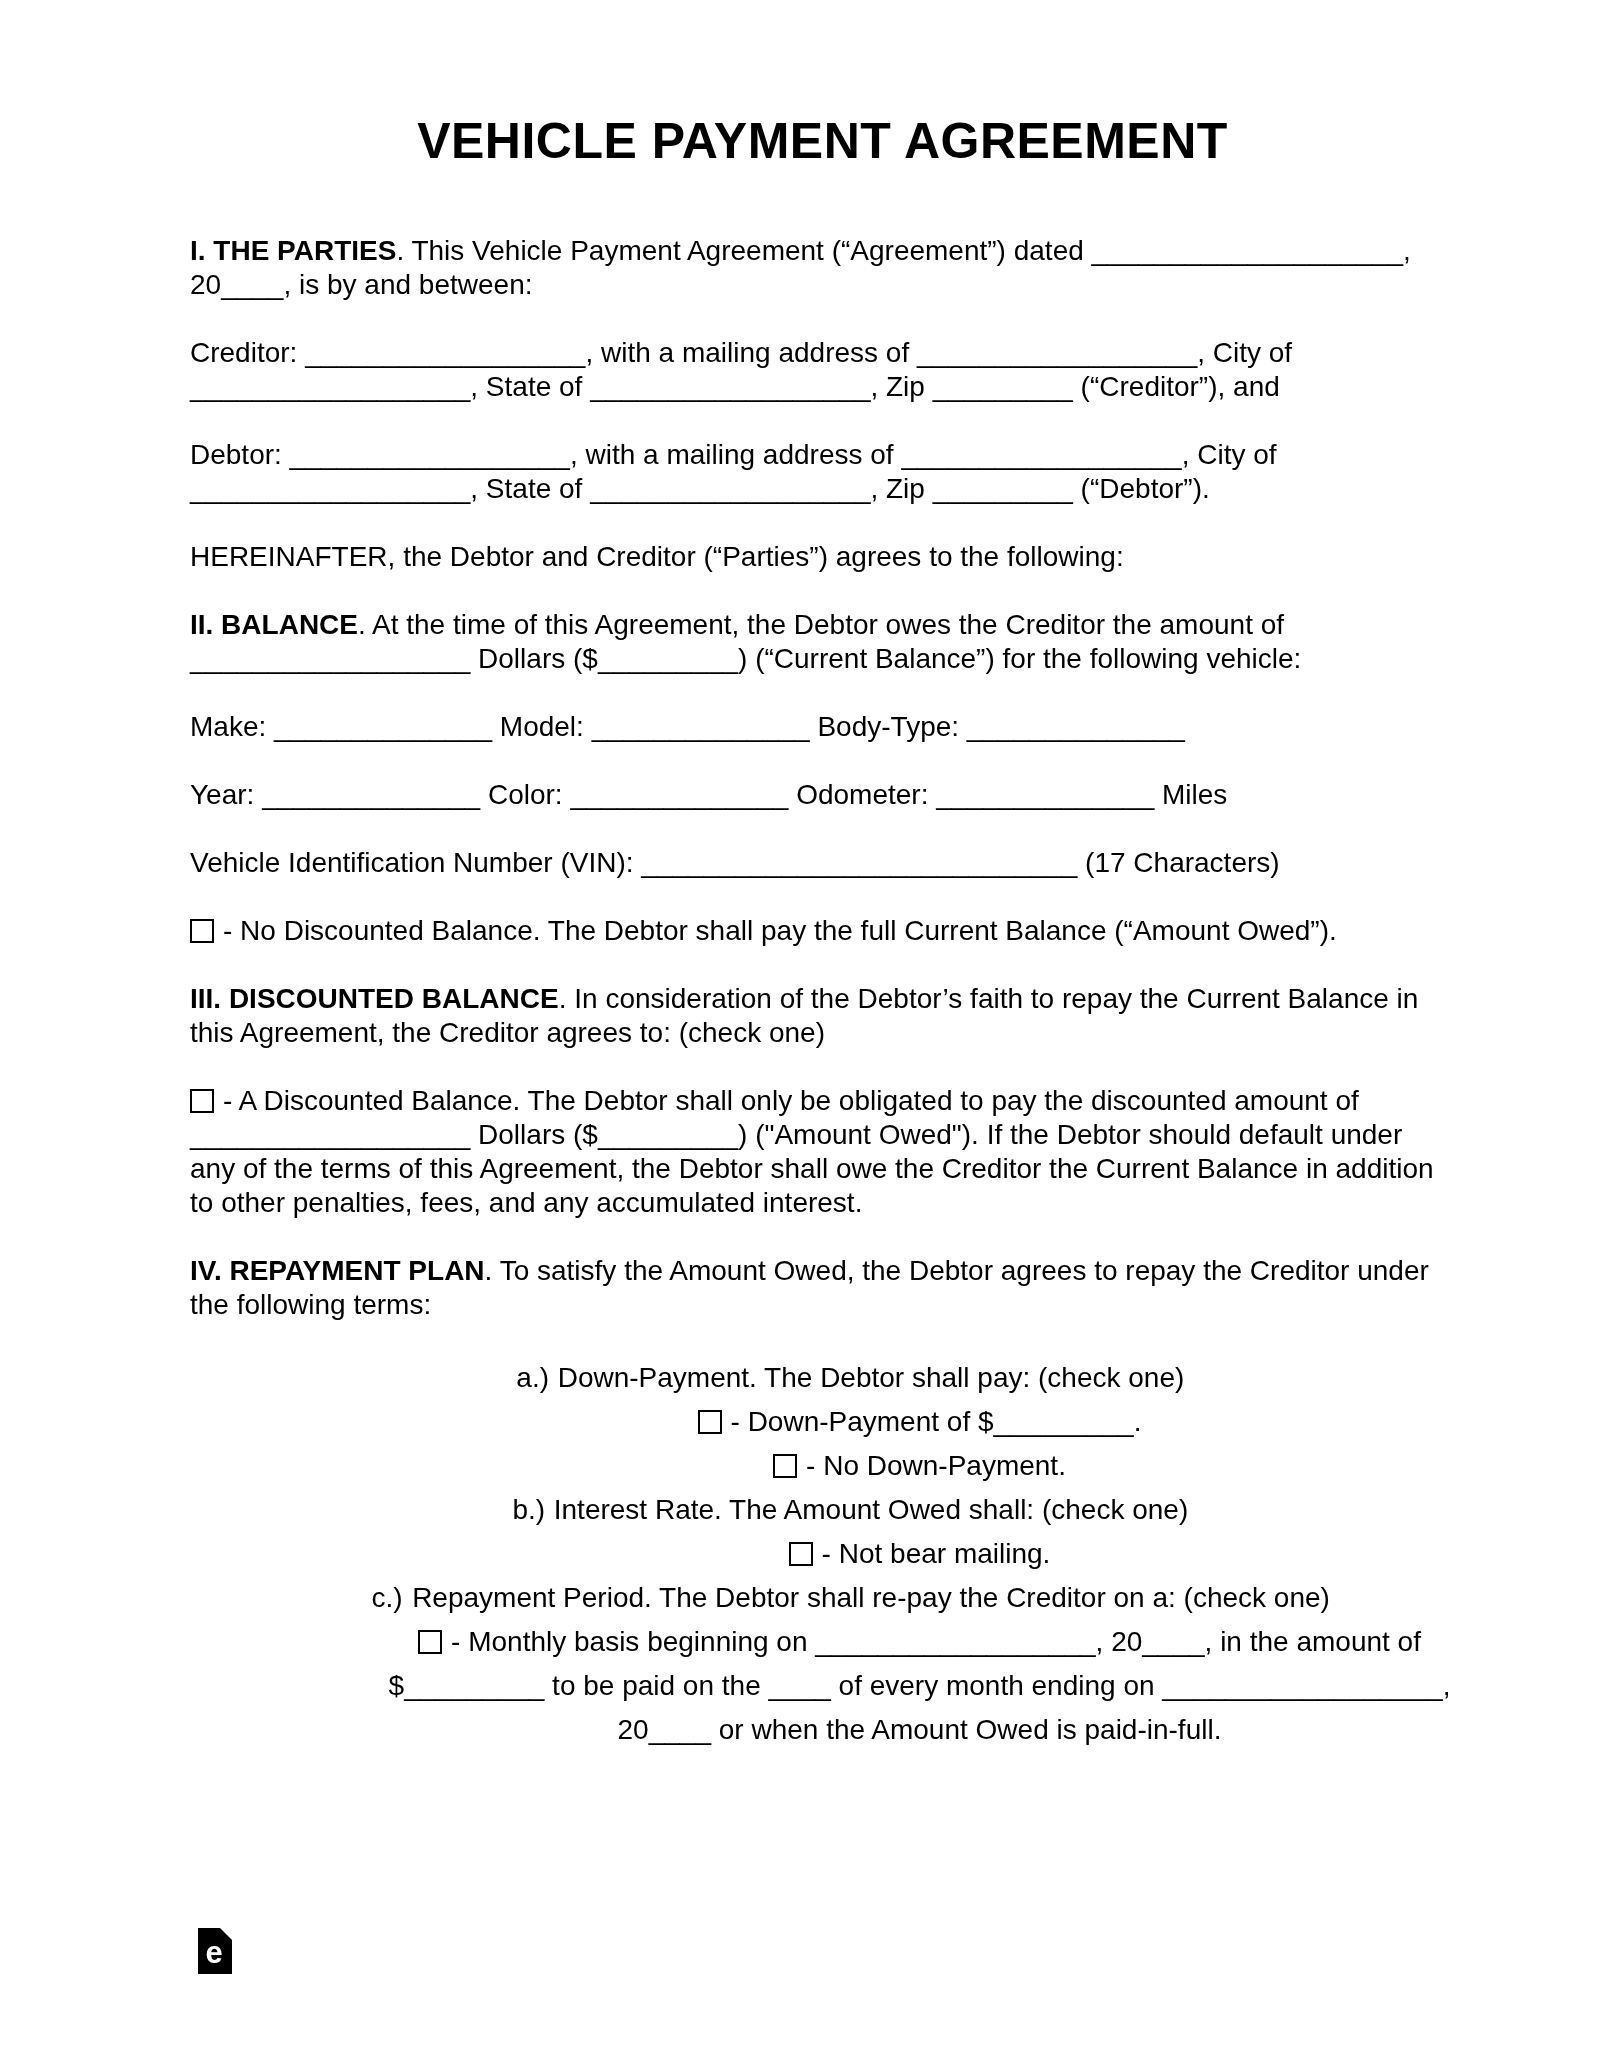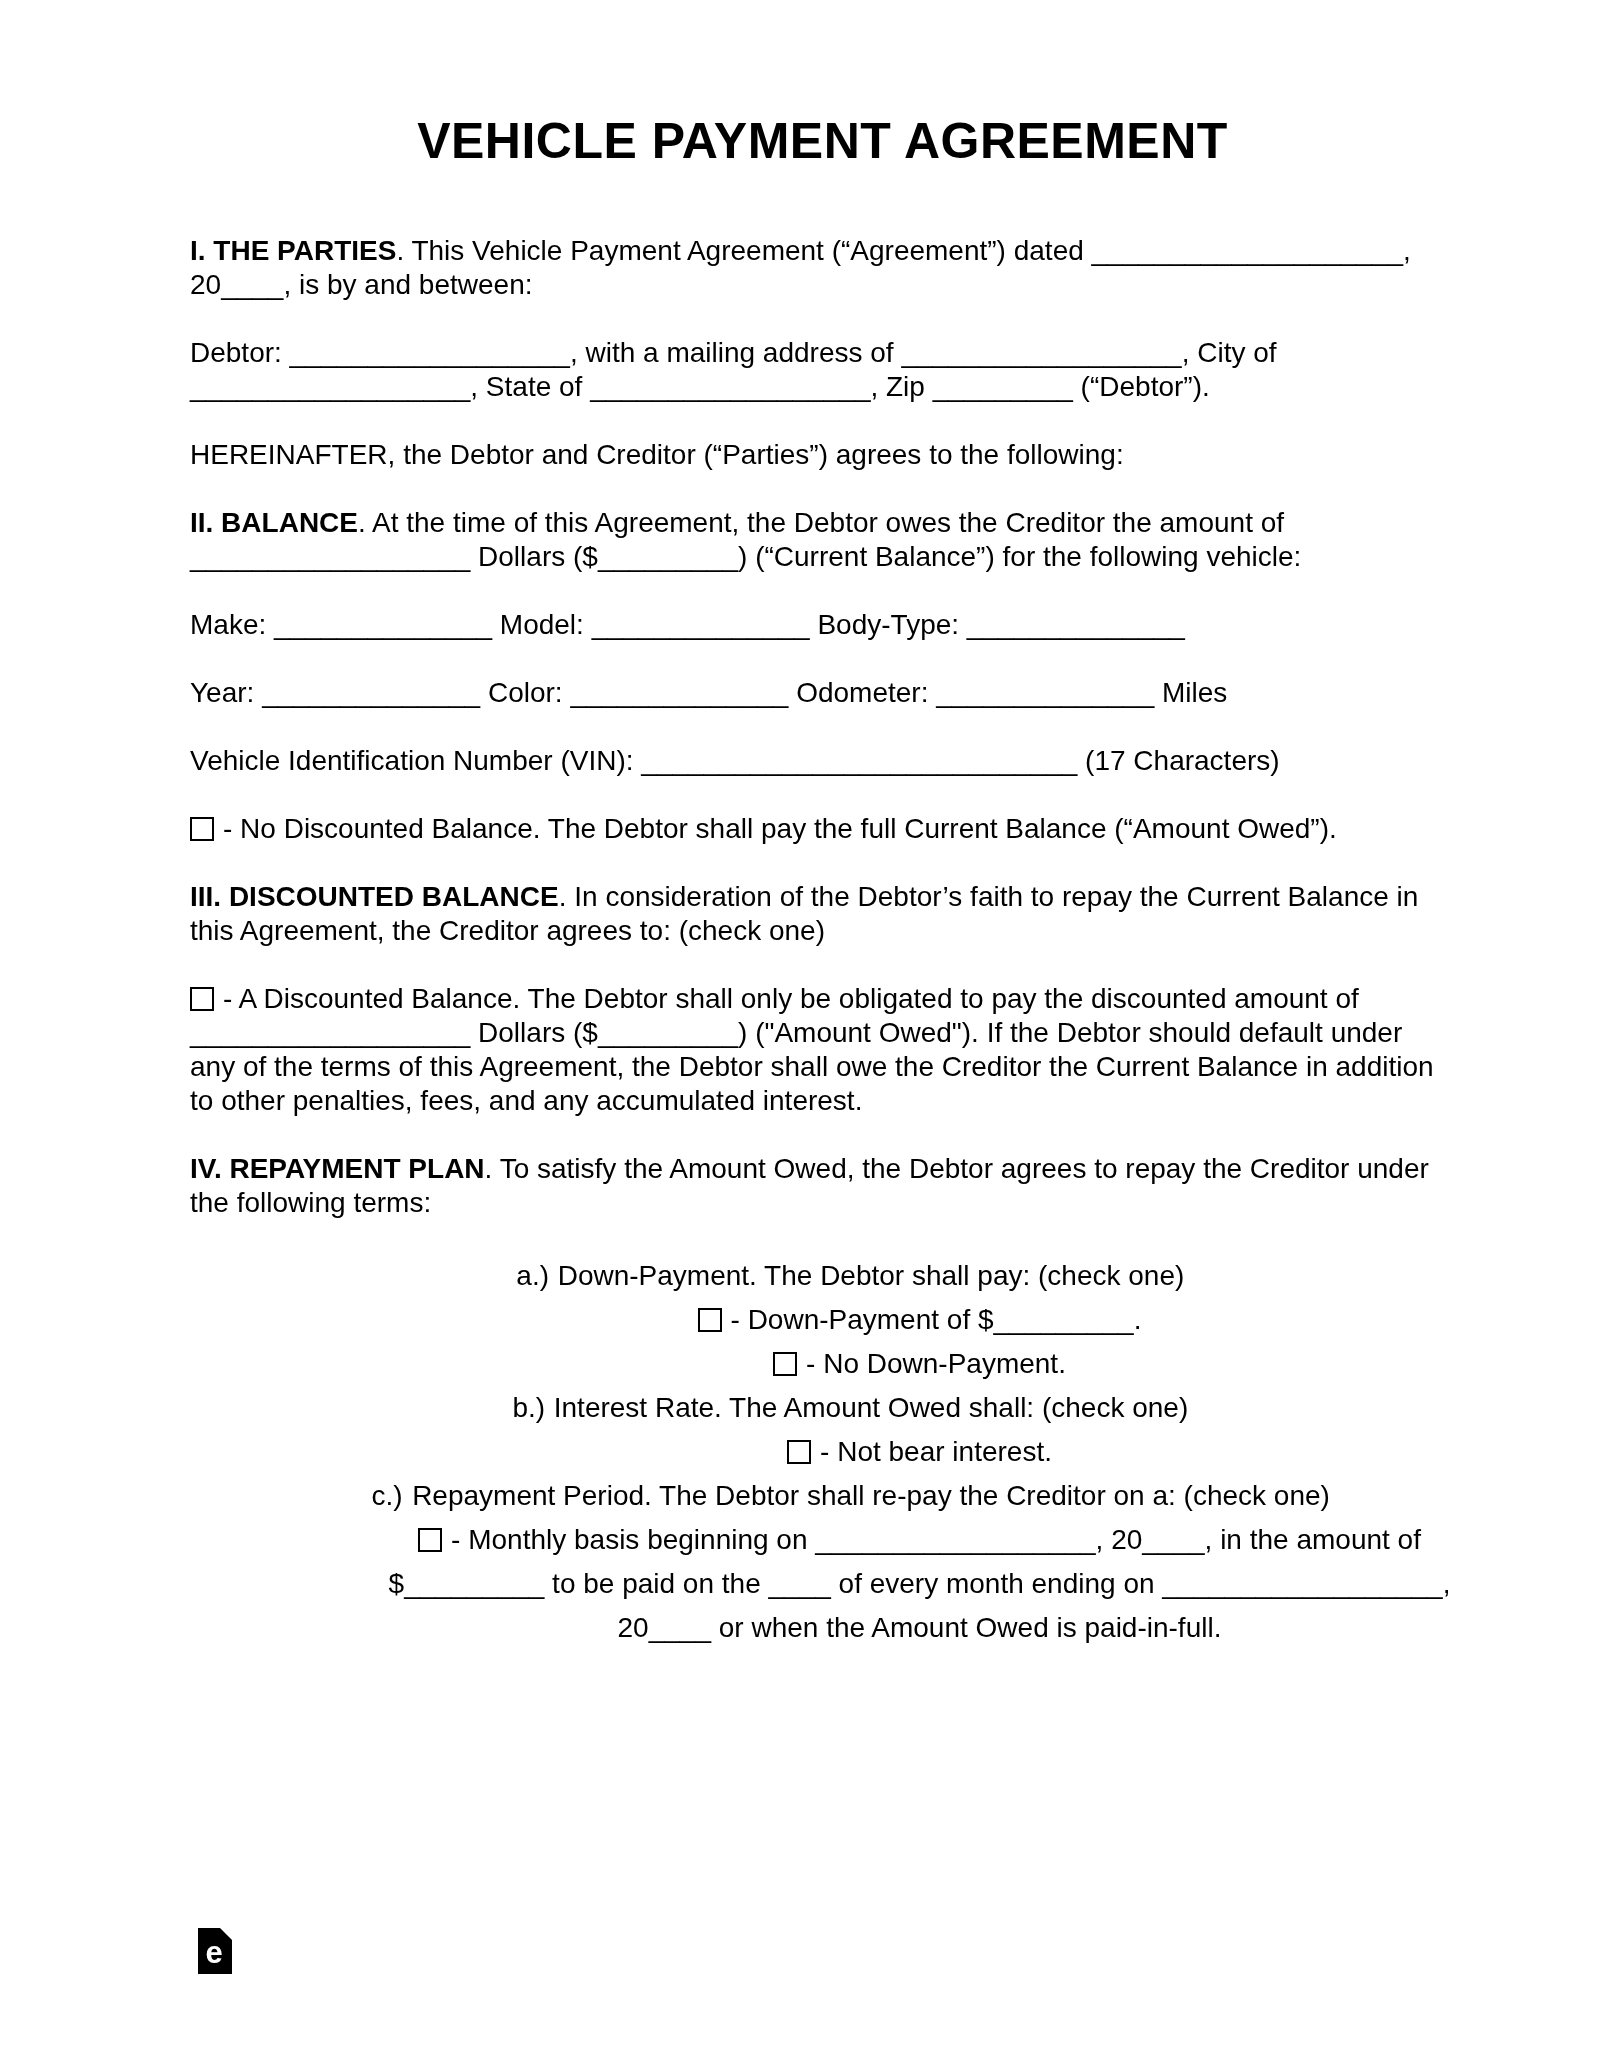--- a/index.html
+++ b/index.html
@@ -60,20 +60,21 @@
 </style>
 </head>
 <body>
 
 <div class="page">
 
   <h1 class="doc-title">VEHICLE PAYMENT AGREEMENT</h1>
 
   <p class="para"><span class="b">I. THE PARTIES</span><span>. This Vehicle Payment Agreement (“Agreement”) dated ____________________, 20____, is by and between:</span></p>
 
+  <p class="para">Creditor: __________________, with a mailing address of __________________, City of __________________, State of __________________, Zip _________ (“Creditor”), and</p>
 
   <p class="para">Debtor: __________________, with a mailing address of __________________, City of __________________, State of __________________, Zip _________ (“Debtor”).</p>
 
   <p class="para">HEREINAFTER, the Debtor and Creditor (“Parties”) agrees to the following:</p>
 
   <p class="para"><span class="b">II. BALANCE</span><span>. At the time of this Agreement, the Debtor owes the Creditor the amount of __________________ Dollars ($_________) (“Current Balance”) for the following vehicle:</span></p>
 
   <p class="para">Make: ______________ Model: ______________ Body-Type: ______________</p>
 
   <p class="para">Year: ______________ Color: ______________ Odometer: ______________ Miles</p>
@@ -88,21 +89,21 @@
 
   <p class="para"><span class="b">IV. REPAYMENT PLAN</span><span>. To satisfy the Amount Owed, the Debtor agrees to repay the Creditor under the following terms:</span></p>
 
   <div class="list">
 
     <div class="list-item"><span class="item-label">a.)</span><span>Down-Payment. The Debtor shall pay: (check one)</span></div>
     <div class="option-row"><span class="checkbox"></span><span>- Down-Payment of $_________.</span></div>
     <div class="option-row"><span class="checkbox"></span><span>- No Down-Payment.</span></div>
 
     <div class="list-item"><span class="item-label">b.)</span><span>Interest Rate. The Amount Owed shall: (check one)</span></div>
-    <div class="option-row"><span class="checkbox"></span><span>- Not bear interest.</span></div>
+    <div class="option-row"><span class="checkbox"></span><span>- Not bear mailing.</span></div>
 
     <div class="list-item"><span class="item-label">c.)</span><span>Repayment Period. The Debtor shall re-pay the Creditor on a: (check one)</span></div>
     <div class="option-row"><span class="checkbox"></span><span>- Monthly basis beginning on __________________, 20____, in the amount of $_________ to be paid on the ____ of every month ending on __________________, 20____ or when the Amount Owed is paid-in-full.</span></div>
 
   </div>
 
   <svg class="footer-logo" viewBox="0 0 34 46" xmlns="http://www.w3.org/2000/svg" aria-hidden="true">
     <path d="M0,0 L22,0 L22,12 L34,12 L34,46 L0,46 Z" fill="#000000"></path>
     <path d="M22,0 L34,12 L22,12 Z" fill="#000000"></path>
     <text x="16" y="35" text-anchor="middle" font-family="Liberation Sans, sans-serif" font-size="31" font-weight="bold" fill="#ffffff">e</text>

